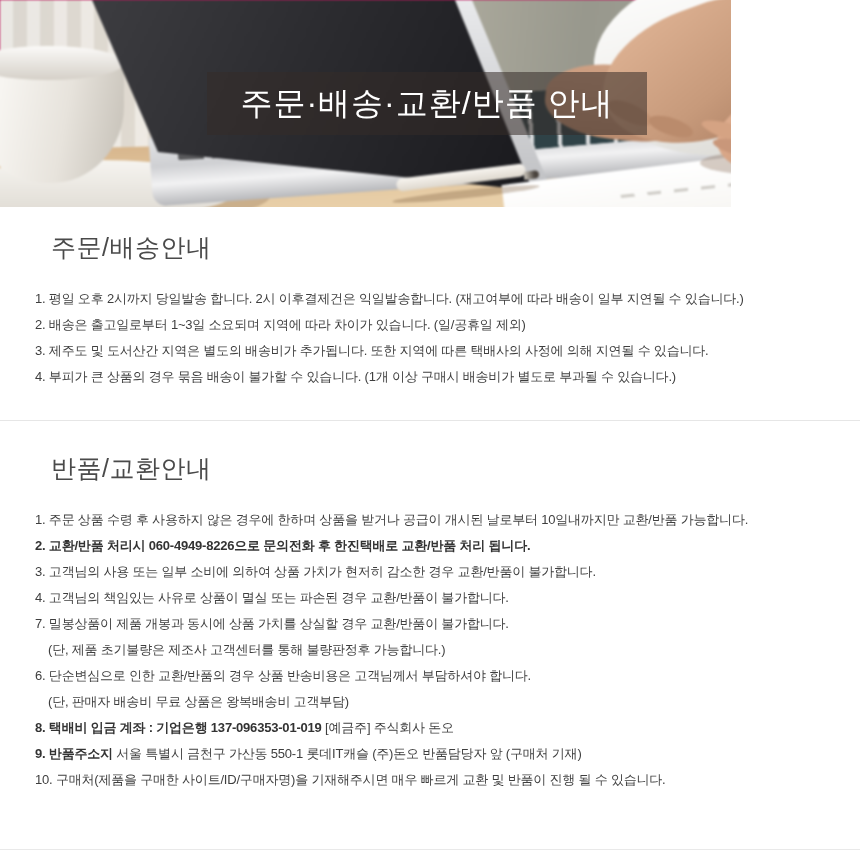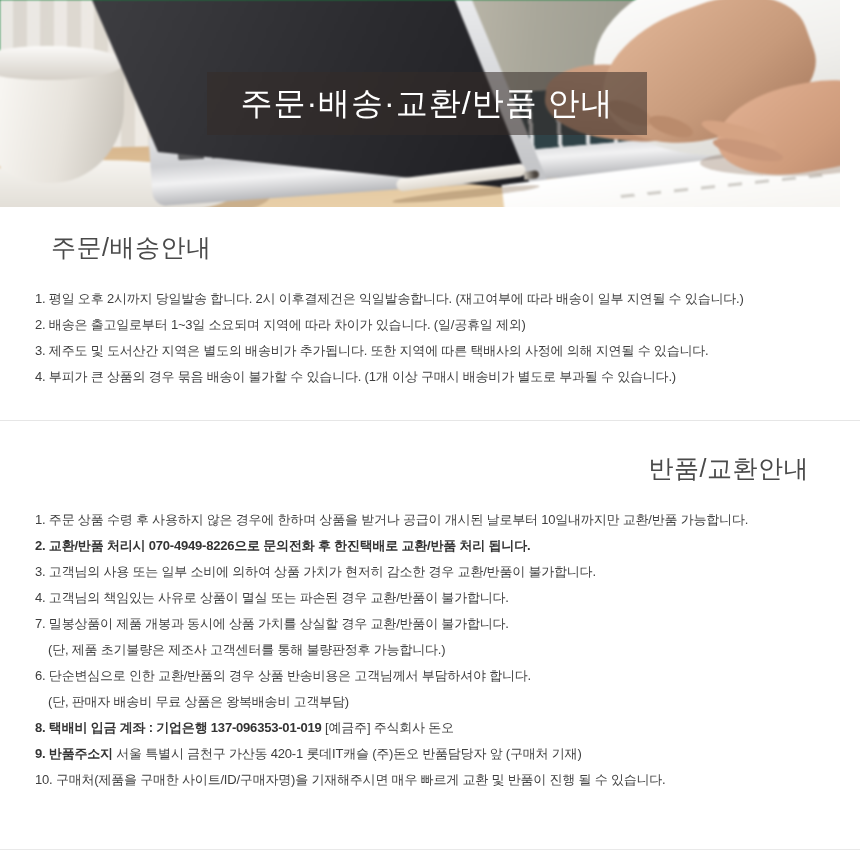--- a/index.html
+++ b/index.html
@@ -2,21 +2,21 @@
 <html><head>
 <meta charset="utf-8">
 <style>
   * { box-sizing: border-box; }
   html, body { margin: 0; padding: 0; background: #fff; }
   body { width: 860px; font-family: "Liberation Sans", "DejaVu Sans", sans-serif; }
 
   .page { width: 860px; height: 850px; background: #fff; border-bottom: 1px solid #e9e9e9; overflow: hidden; }
 
   
-  .hero { position: relative; width: 840px; height: 207px; overflow: hidden; background: #15803d; }
+  .hero { position: relative; width: 731px; height: 207px; overflow: hidden; background: #be185d; }
   .photo { position: absolute; inset: 0; filter: blur(1.3px); }
   .photo > div { position: absolute; }
 
   .wall { inset: 0; background: linear-gradient(96deg,#e2ded8 0%,#e8e2d8 22%,#cfc8ba 42%,#aaa89b 62%,#98988d 78%,#a3a297 100%); }
   .blinds { left: 0; top: 0; width: 290px; height: 165px; opacity: .55;
     background: repeating-linear-gradient(90deg, rgba(255,255,255,.55) 0 13px, rgba(176,170,160,.25) 13px 27px); }
   .window-post { left: 250px; top: 0; width: 75px; height: 135px; opacity: .75;
     background: linear-gradient(180deg,#f0ede7,#ddd8cf); }
 
   .desk { left: -20px; top: 140px; width: 920px; height: 100px; transform: rotate(-1.3deg);
@@ -77,21 +77,21 @@
   .banner h1 { margin: 0; color: #ffffff; font-size: 32px; font-weight: 400; letter-spacing: 1px; white-space: nowrap; }
 
   
   .content { padding: 0 35px; color: #3e3e3e; }
   .section-heading { margin: 25px 16px 0; font-size: 25px; line-height: 30px; color: #4a4a4a; font-weight: 500; letter-spacing: .5px; }
   .info-list { list-style: none; margin: 24px 0 0; padding: 0; font-size: 13px; line-height: 26px; letter-spacing: -0.2px; }
   .info-list li { white-space: nowrap; }
   .indent { padding-left: 13px; }
   .bold, .b { font-weight: 700; color: #333; }
   .divider { border: 0; border-top: 1px solid #e6e6e6; margin: 30px -35px 0; }
-  .section-return .section-heading { margin-top: 32px; text-align: right; }
+  .section-return .section-heading { margin-top: 32px; }
 </style>
 </head>
 <body>
 
 <div class="page">
 
   <div class="hero">
     <div class="photo">
       <div class="wall"></div>
       <div class="blinds"></div>
@@ -137,27 +137,27 @@
         <li>4. 부피가 큰 상품의 경우 묶음 배송이 불가할 수 있습니다. (1개 이상 구매시 배송비가 별도로 부과될 수 있습니다.)</li>
       </ul>
     </section>
 
     <hr class="divider">
 
     <section class="section-return">
       <h2 class="section-heading">반품/교환안내</h2>
       <ul class="info-list">
         <li>1. 주문 상품 수령 후 사용하지 않은 경우에 한하며 상품을 받거나 공급이 개시된 날로부터 10일내까지만 교환/반품 가능합니다.</li>
-        <li class="bold">2. 교환/반품 처리시 070-4949-8226으로 문의전화 후 한진택배로 교환/반품 처리 됩니다.</li>
+        <li class="bold">2. 교환/반품 처리시 060-4949-8226으로 문의전화 후 한진택배로 교환/반품 처리 됩니다.</li>
         <li>3. 고객님의 사용 또는 일부 소비에 의하여 상품 가치가 현저히 감소한 경우 교환/반품이 불가합니다.</li>
         <li>4. 고객님의 책임있는 사유로 상품이 멸실 또는 파손된 경우 교환/반품이 불가합니다.</li>
         <li>7. 밀봉상품이 제품 개봉과 동시에 상품 가치를 상실할 경우 교환/반품이 불가합니다.</li>
         <li class="indent">(단, 제품 초기불량은 제조사 고객센터를 통해 불량판정후 가능합니다.)</li>
         <li>6. 단순변심으로 인한 교환/반품의 경우 상품 반송비용은 고객님께서 부담하셔야 합니다.</li>
         <li class="indent">(단, 판매자 배송비 무료 상품은 왕복배송비 고객부담)</li>
         <li><span class="b">8. 택배비 입금 계좌 : 기업은행 137-096353-01-019</span><span> [예금주] 주식회사 돈오</span></li>
-        <li><span class="b">9. 반품주소지</span><span> 서울 특별시 금천구 가산동 420-1 롯데IT캐슬 (주)돈오 반품담당자 앞 (구매처 기재)</span></li>
+        <li><span class="b">9. 반품주소지</span><span> 서울 특별시 금천구 가산동 550-1 롯데IT캐슬 (주)돈오 반품담당자 앞 (구매처 기재)</span></li>
         <li>10. 구매처(제품을 구매한 사이트/ID/구매자명)을 기재해주시면 매우 빠르게 교환 및 반품이 진행 될 수 있습니다.</li>
       </ul>
     </section>
 
   </div>
 </div>
 
 </body></html>

